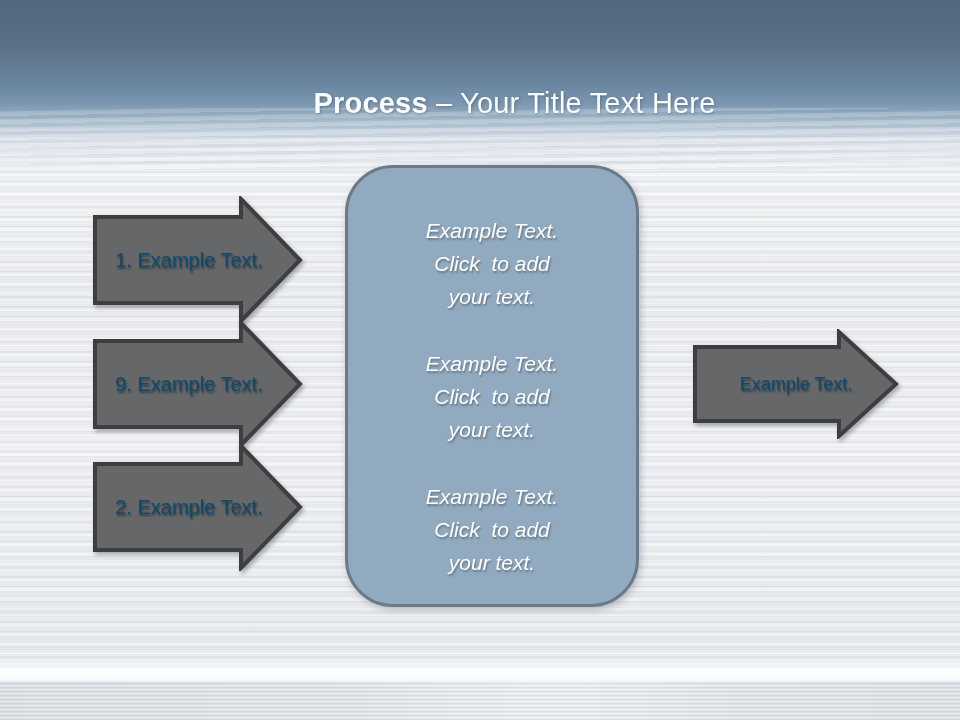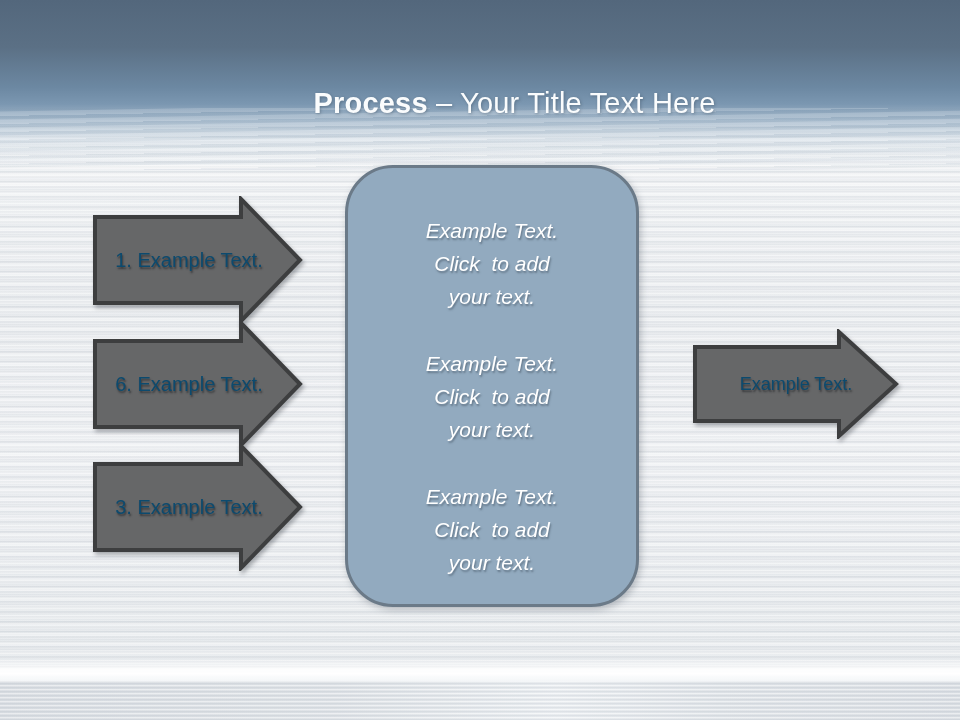--- a/index.html
+++ b/index.html
@@ -124,28 +124,28 @@
     <svg width="210" height="128" viewBox="0 0 210 128">
       <polygon points="2,21 148,21 148,3 207,64 148,125 148,107 2,107"></polygon>
     </svg>
     <div class="arrow-label">1. Example Text.</div>
   </div>
 
   <div class="arrow arrow-left a2">
     <svg width="210" height="128" viewBox="0 0 210 128">
       <polygon points="2,21 148,21 148,3 207,64 148,125 148,107 2,107"></polygon>
     </svg>
-    <div class="arrow-label">6. Example Text.</div>
+    <div class="arrow-label">9. Example Text.</div>
   </div>
 
   <div class="arrow arrow-left a3">
     <svg width="210" height="128" viewBox="0 0 210 128">
       <polygon points="2,21 148,21 148,3 207,64 148,125 148,107 2,107"></polygon>
     </svg>
-    <div class="arrow-label">3. Example Text.</div>
+    <div class="arrow-label">2. Example Text.</div>
   </div>
 
   <div class="center-box">
     <p class="para">
       <span class="line" style="display:block">Example Text.</span>
       <span class="line" style="display:block">Click  to add</span>
       <span class="line" style="display:block">your text.</span>
     </p>
     <p class="para">
       <span class="line" style="display:block">Example Text.</span>

